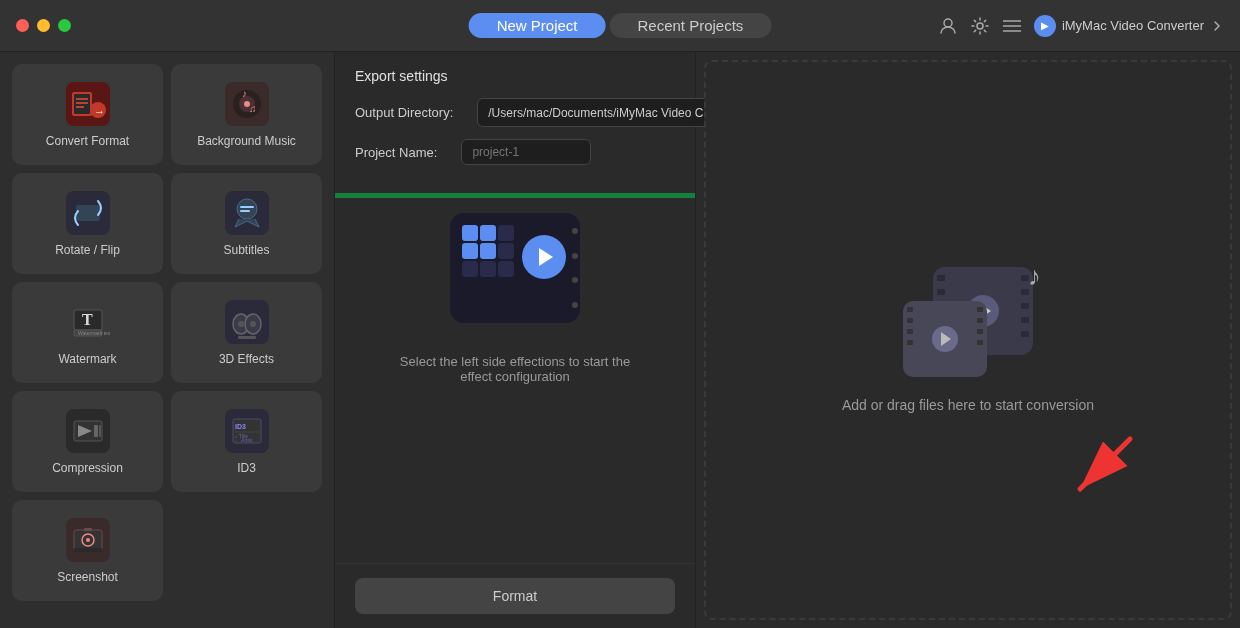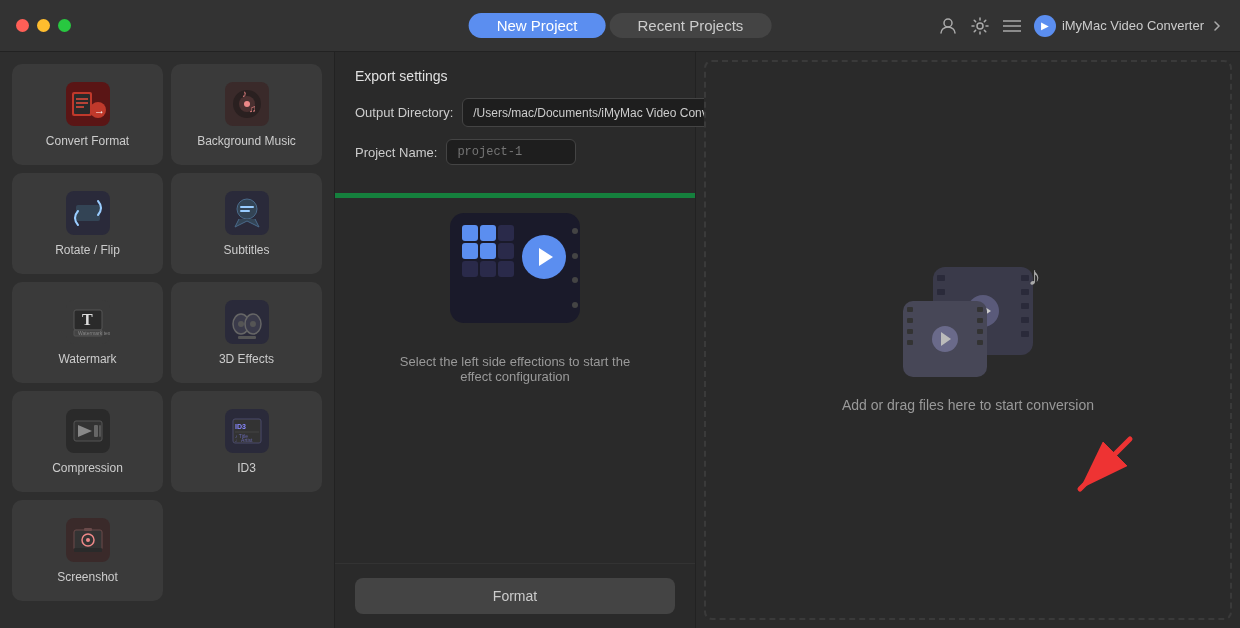--- a/index.html
+++ b/index.html
@@ -160,21 +160,21 @@
     .export-title {
       font-size: 14px;
       color: #e0e0e0;
       margin-bottom: 14px;
       font-weight: 500;
     }
     .settings-row {
       display: flex;
       align-items: center;
       margin-bottom: 12px;
-      gap: 9px;
+      gap: 24px;
     }
     .settings-label {
       font-size: 13px;
       color: #ccc;
       white-space: nowrap;
     }
     .dir-input {
       background: #1e1e1e;
       border: 1px solid #444;
       border-radius: 6px;
@@ -199,21 +199,20 @@
       flex-shrink: 0;
     }
     .name-input {
       background: #1e1e1e;
       border: 1px solid #444;
       border-radius: 6px;
       padding: 5px 10px;
       color: #999;
       font-size: 12px;
       width: 130px;
-      font-family: Liberation Mono, monospace;
     }
 
     .center-main {
       flex: 1;
       display: flex;
       align-items: center;
       justify-content: flex-start;
       flex-direction: column;
       gap: 16px;
     }

